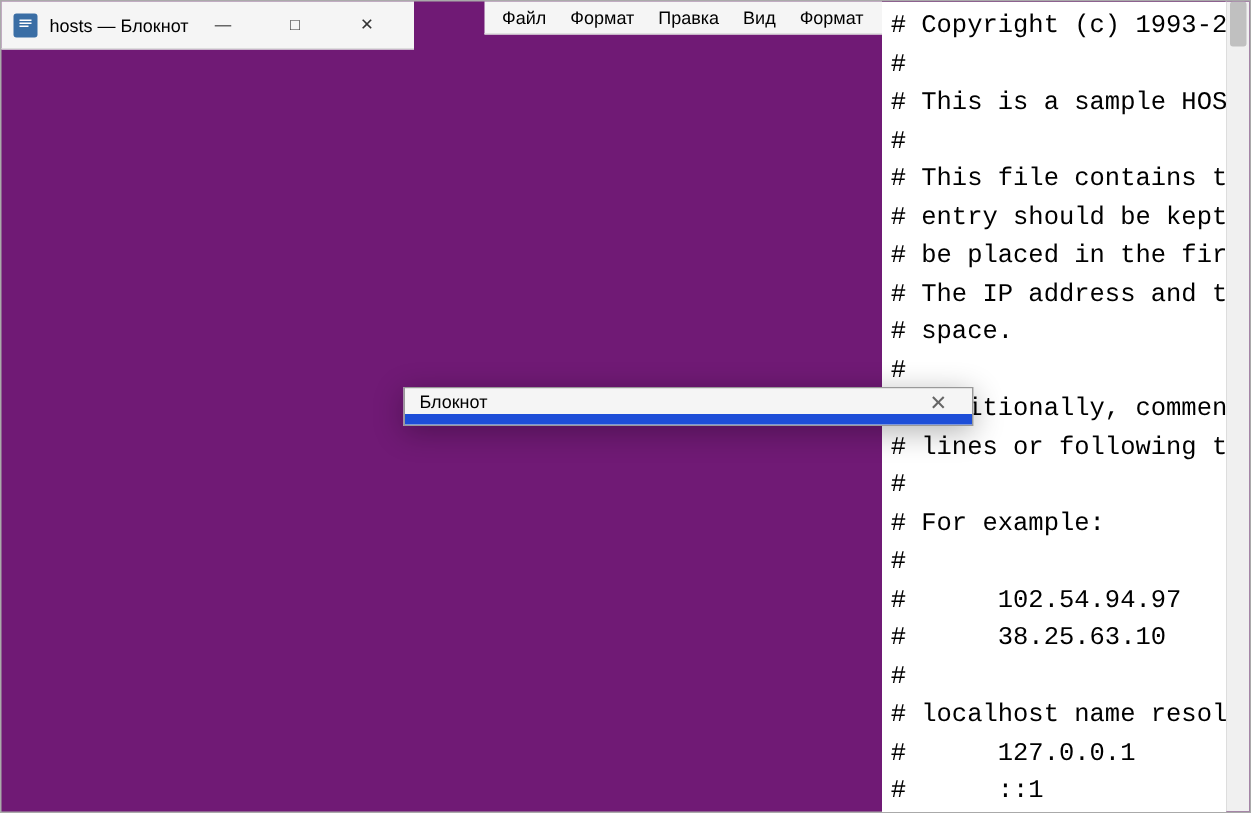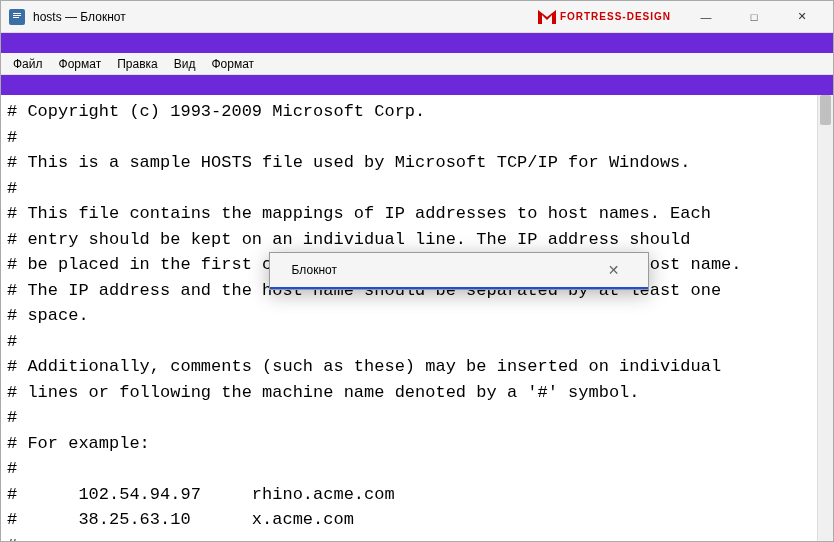--- a/index.html
+++ b/index.html
@@ -10,26 +10,25 @@
       height: 542px;
       overflow: hidden;
       display: flex;
       flex-direction: column;
     }
 
     
     .window {
       width: 834px;
       height: 542px;
-      background: #6d28d9;
+      background: #701a75;
       border: 1px solid #aaa;
       display: flex;
-      flex-direction: column;
+      flex-direction: row;
       position: relative;
-      gap: 20px;
     }
 
     
     .title-bar {
       background: #f5f5f5;
       border-bottom: 1px solid #ddd;
       height: 32px;
       display: flex;
       align-items: center;
       padding: 0 8px;
@@ -88,20 +87,21 @@
 
     
     .menu-bar {
       background: #f5f5f5;
       border-bottom: 1px solid #e0e0e0;
       height: 22px;
       display: flex;
       align-items: center;
       padding: 0 4px;
       flex-shrink: 0;
+      margin-left: 47px;
     }
     .menu-item {
       padding: 2px 8px;
       font-size: 12px;
       color: #000;
       cursor: pointer;
       border-radius: 2px;
     }
 
     
@@ -154,25 +154,25 @@
       box-shadow: 0 4px 20px rgba(0,0,0,0.3);
       width: 380px;
       flex-shrink: 0;
       position: absolute;
       top: 50%;
       left: 55%;
       transform: translate(-50%, -50%);
     }
     .dialog-title-bar {
       background: #f5f5f5;
-      border-bottom: 2px solid #1d4ed8;
-      height: 36px;
-      display: flex;
-      align-items: center;
-      padding: 0 22px;
+      border-bottom: 7px solid #1d4ed8;
+      height: 24px;
+      display: flex;
+      align-items: center;
+      padding: 0 10px;
     }
     .dialog-title {
       flex: 1;
       font-size: 12px;
       color: #000;
     }
     .dialog-close-btn {
       width: 24px;
       height: 24px;
       display: flex;
@@ -220,26 +220,20 @@
 
   <div class="title-bar">
     <div class="title-bar-icon">
       <svg viewBox="0 0 10 10" fill="white">
           <rect x="1" y="1" width="8" height="1"></rect>
           <rect x="1" y="3" width="8" height="1"></rect>
           <rect x="1" y="5" width="6" height="1"></rect>
         </svg>
     </div>
     <span class="title-bar-title">hosts — Блокнот</span>
-    <div class="title-bar-brand">
-      <svg class="brand-m" viewBox="0 0 18 14" width="18" height="14">
-        <polygon points="0,14 0,0 9,7 18,0 18,14 14,14 14,5 9,10 4,5 4,14" fill="#cc0000"></polygon>
-      </svg>
-      <span class="brand-text">FORTRESS-DESIGN</span>
-    </div>
     <div class="title-bar-controls">
       <button class="title-btn">—</button>
       <button class="title-btn">□</button>
       <button class="title-btn close">✕</button>
     </div>
   </div>
 
   <div class="menu-bar">
     <span class="menu-item">Файл</span>
     <span class="menu-item">Формат</span>

